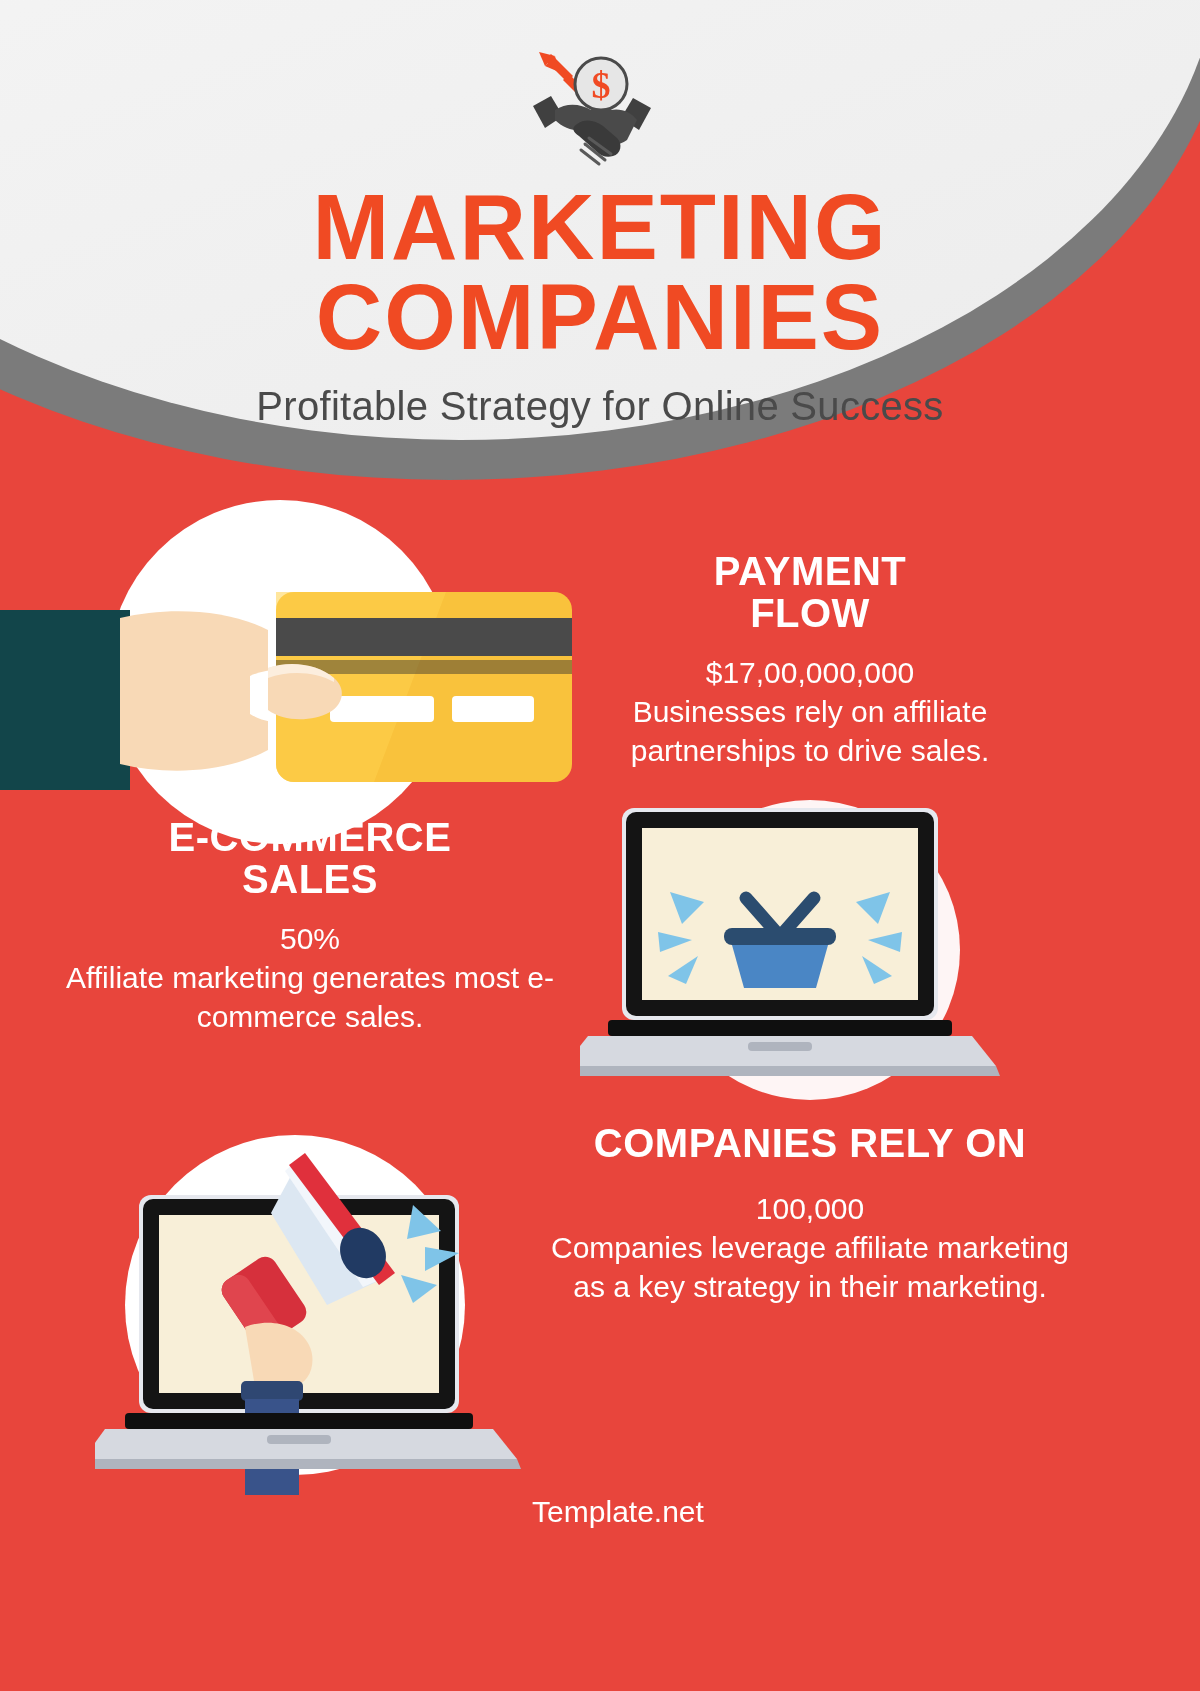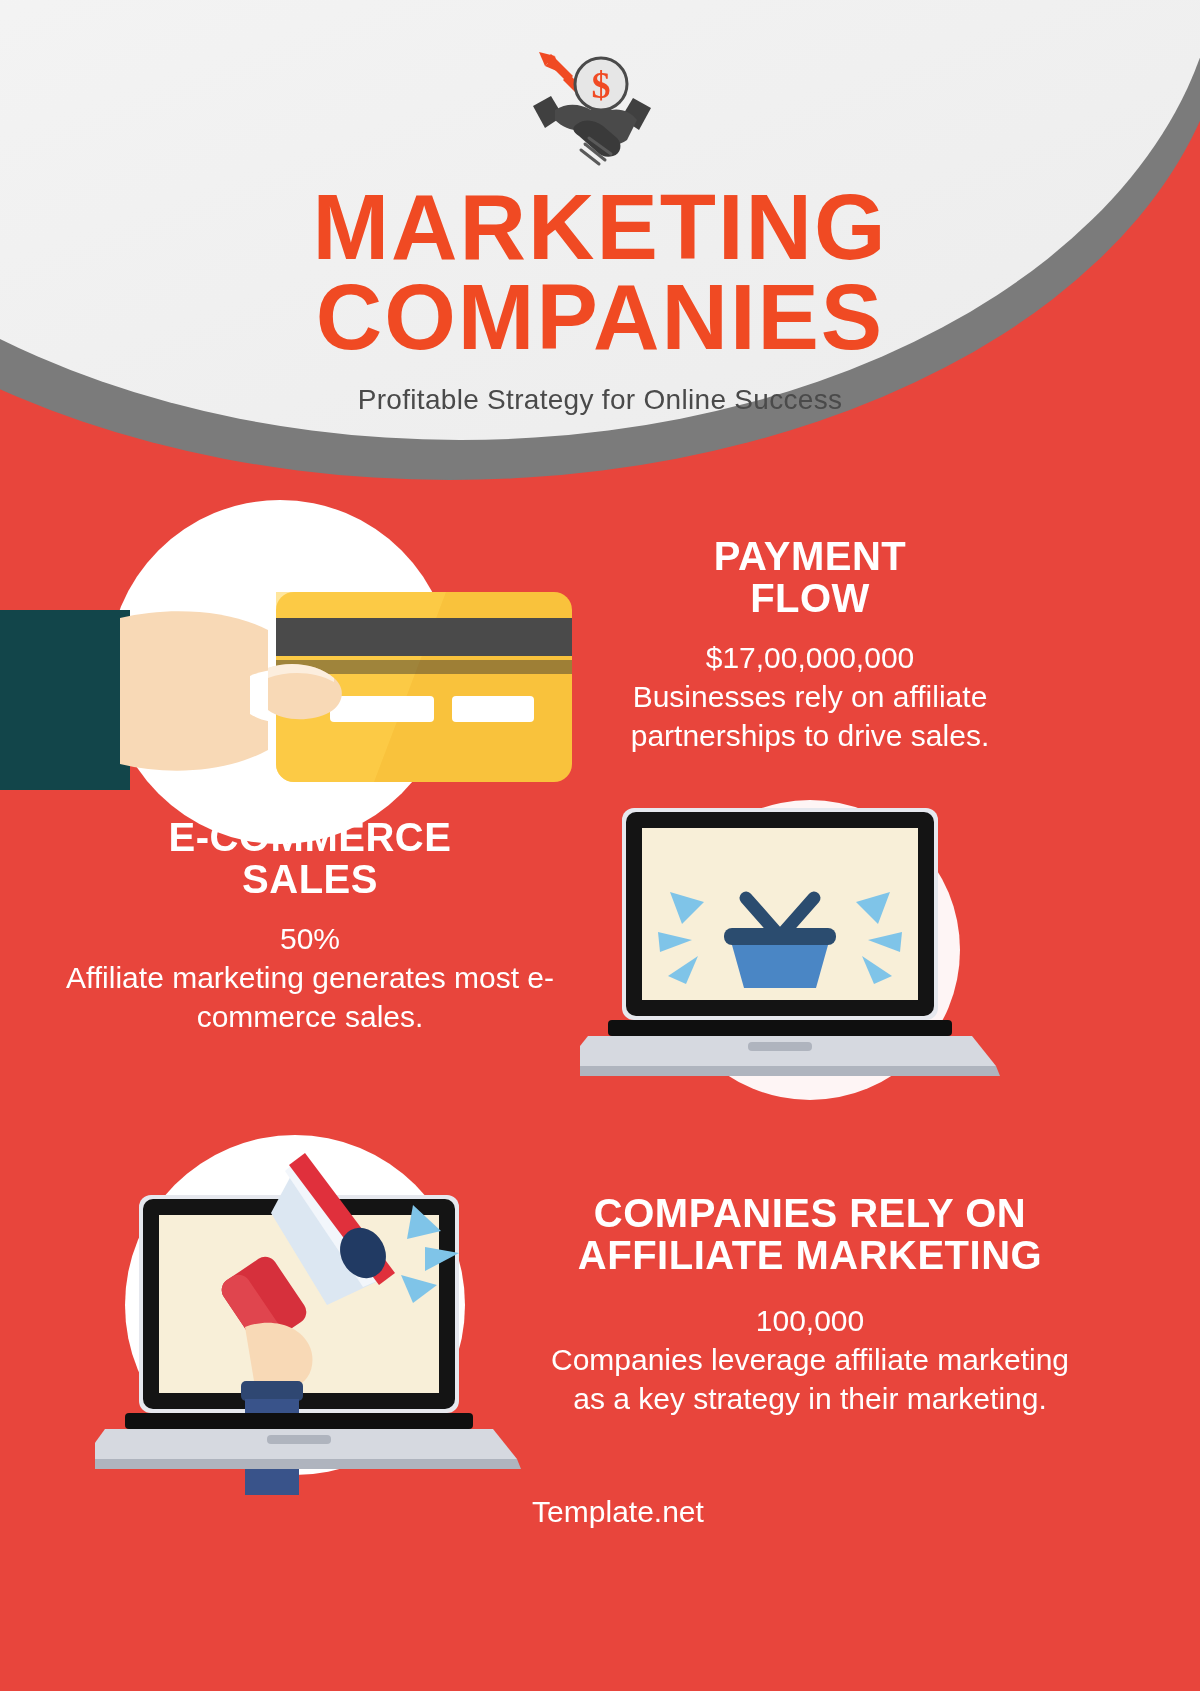--- a/index.html
+++ b/index.html
@@ -48,21 +48,21 @@
     font-size:92px;
     line-height:0.98;
     font-weight:bold;
     color:#F04A23;
     letter-spacing:2px;
     font-family:"Liberation Sans", sans-serif;
   }
   .title-line.l2{font-size:92px;}
   .subtitle{
     margin-top:22px;
-    font-size:28px;
+    font-size:40px;
     color:#4A4A4A;
     font-weight:normal;
     letter-spacing:0.3px;
   }
 
   
   .stat{position:absolute;text-align:center;color:#FFFFFF;}
   .stat h2{
     margin:0;
     font-weight:bold;
@@ -74,37 +74,37 @@
     font-weight:normal;
     line-height:1.25;
   }
   .stat .desc{
     font-weight:normal;
     line-height:1.3;
   }
 
   
   #payment-flow{
-    left:600px;top:535px;width:420px;
+    left:600px;top:550px;width:420px;
   }
   #payment-flow h2{font-size:40px;}
   #payment-flow .value{font-size:30px;}
   #payment-flow .desc{font-size:30px;}
 
   
   #ecommerce{
     left:60px;top:816px;width:500px;
   }
   #ecommerce h2{font-size:40px;}
   #ecommerce .value{font-size:30px;}
   #ecommerce .desc{font-size:30px;}
 
   
   #companies{
-    left:540px;top:1192px;width:540px;
+    left:540px;top:1122px;width:540px;
   }
   #companies h2{font-size:40px;}
   #companies .value{font-size:30px;margin-top:26px;}
   #companies .desc{font-size:30px;}
 
   
   .ill-card{position:absolute;left:0px;top:500px;width:600px;height:350px;}
 
   
   .ill-laptop1{position:absolute;left:580px;top:780px;width:460px;height:340px;}
@@ -256,21 +256,20 @@
       <rect x="30" y="318" width="348" height="16" rx="4" fill="#0F0F0F"></rect>
       <path d="M10 334 L398 334 L422 364 L-12 364 Z" fill="#D6D9E0"></path>
       <rect x="172" y="340" width="64" height="9" rx="4" fill="#AFB4BE"></rect>
       <path d="M-12 364 L422 364 L426 374 L-16 374 Z" fill="#AFB4BE"></path>
     </svg>
   </div>
 
   <div class="stat" id="companies">
     <h2>
       <span>COMPANIES RELY ON</span><br>
-      <span>AFFILIATE MARKETING</span>
     </h2>
     <div class="value">100,000</div>
     <div class="desc">Companies leverage affiliate marketing as a key strategy in their marketing.</div>
   </div>
 
   <div class="footer">Template.net</div>
 
 </div>
 
 </body></html>

